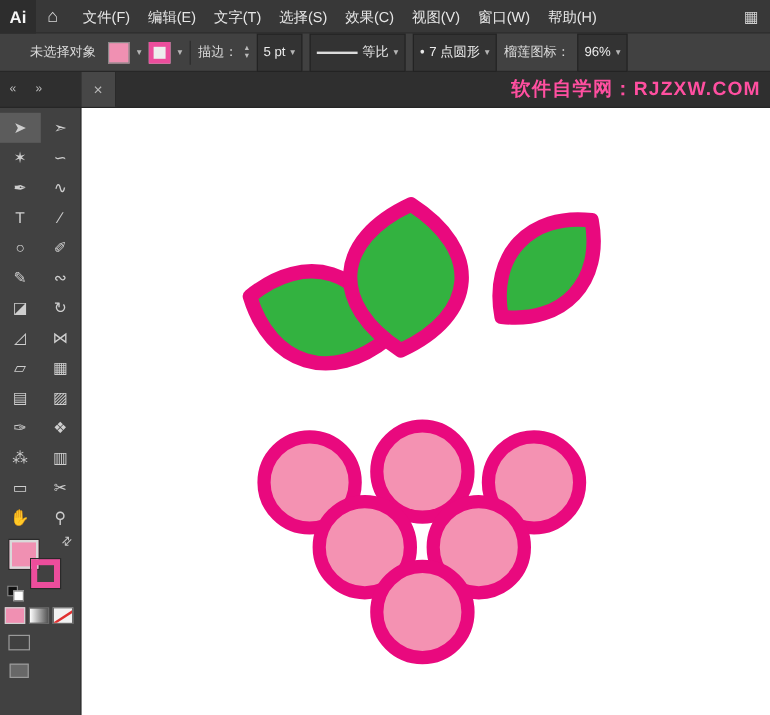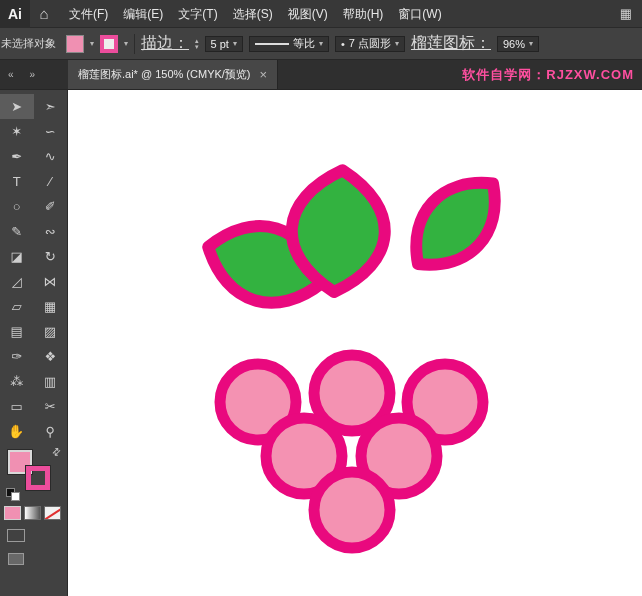--- a/index.html
+++ b/index.html
@@ -11,43 +11,43 @@
            border-bottom:1px solid #2a2a2a;box-sizing:border-box;}
   .logo{width:30px;height:28px;background:#2d2d2d;color:#f5f5f5;font-weight:bold;font-size:14px;
         display:flex;align-items:center;justify-content:center;}
   .home{width:28px;text-align:center;font-size:15px;color:#d8d8d8;cursor:default;}
   .menus{display:flex;gap:1px;margin-left:4px;justify-content:center;}
   .menu{font-size:12px;color:#e6e6e6;padding:0 7px;line-height:28px;cursor:default;}
   .ws{margin-left:auto;margin-right:10px;color:#cfcfcf;font-size:13px;}
 
   
   .controlbar{height:32px;background:#414141;border-bottom:1px solid #272727;display:flex;
-              align-items:center;padding:0 1px;gap:6px;box-sizing:border-box;white-space:nowrap;}
+              align-items:center;padding:0 25px;gap:6px;box-sizing:border-box;white-space:nowrap;}
   .status{font-size:11px;color:#d9d9d9;margin-right:4px;}
   .swatch{width:18px;height:18px;display:inline-block;border:1px solid #8a8a8a;box-sizing:border-box;}
   .strokebox{border:4px solid #ec4d9c;background:#ededed;}
   .dd{font-size:8px;color:#b5b5b5;}
-  .lbl{font-size:16px;color:#d9d9d9;text-decoration:underline;}
+  .lbl{font-size:11px;color:#d9d9d9;}
   .spinner{display:inline-flex;flex-direction:column;line-height:6px;font-size:7px;color:#bbb;}
-  .field{height:16px;background:#333;border:1px solid #232323;display:inline-flex;align-items:center;
+  .field{height:32px;background:#333;border:1px solid #232323;display:inline-flex;align-items:center;
          gap:4px;padding:0 5px;font-size:11px;color:#ececec;box-sizing:border-box;}
   .pline{width:34px;height:2px;background:#dcdcdc;display:inline-block;}
   .bdot{font-size:11px;color:#e8e8e8;}
   .sep{width:1px;height:20px;background:#2c2c2c;}
 
   
   .tabbar{height:30px;background:#2f2f2f;display:flex;align-items:stretch;
           border-bottom:1px solid #262626;box-sizing:border-box;}
   .paneltoggle{width:68px;display:flex;align-items:center;gap:16px;padding-left:8px;
                color:#bdbdbd;font-size:10px;box-sizing:border-box;}
   .doctab{background:#474747;display:flex;align-items:center;gap:9px;padding:0 10px;
           font-size:11px;color:#e8e8e8;border-right:1px solid #242424;}
   .close{color:#b9b9b9;font-size:13px;}
   .watermark{margin-left:auto;display:flex;align-items:center;padding-right:8px;
-             color:#ff4fa0;font-size:13px;font-weight:bold;letter-spacing:1px;}
+             color:#ff4fa0;font-size:16px;font-weight:bold;letter-spacing:1px;}
 
   
   .bodyrow{display:flex;height:506px;}
   .toolbar{width:68px;background:#414141;border-right:1px solid #2a2a2a;box-sizing:border-box;position:relative;}
   .tgrid{display:grid;grid-template-columns:repeat(2,1fr);padding-top:4px;}
   .tool{height:25px;display:flex;align-items:center;justify-content:center;font-size:13px;color:#cecece;}
   .tool.sel{background:#5c5c5c;}
 
   .colorwidget{position:relative;height:52px;margin:4px 4px 0;}
   .fillsw{position:absolute;left:4px;top:2px;width:24px;height:24px;background:#f090b2;
@@ -78,23 +78,24 @@
 <div class="app">
 
   <header class="menubar">
     <div class="logo">Ai</div>
     <div class="home">⌂</div>
     <nav class="menus">
         <span class="menu">文件(F)</span>
         <span class="menu">编辑(E)</span>
         <span class="menu">文字(T)</span>
         <span class="menu">选择(S)</span>
+        <span class="menu">效果(C)</span>
         <span class="menu">视图(V)</span>
+        <span class="menu">窗口(W)</span>
         <span class="menu">帮助(H)</span>
-        <span class="menu">窗口(W)</span>
       </nav>
     <div class="ws">▦</div>
   </header>
 
   <div class="controlbar">
     <span class="status">未选择对象</span>
     <span class="swatch" id="cb-fill" style="background: rgb(240, 144, 178);"></span>
     <span class="dd">▾</span>
     <span class="swatch strokebox" id="cb-stroke" style="border-color: rgb(236, 77, 156);"></span>
     <span class="dd">▾</span>
@@ -124,21 +125,20 @@
       <span class="dd">▾</span>
     </span>
   </div>
 
   <div class="tabbar">
     <div class="paneltoggle">
       <span>«</span>
       <span>»</span>
     </div>
     <div class="doctab">
-      <span>榴莲图标.ai* @ 150% (CMYK/预览)</span>
       <span class="close">×</span>
     </div>
     <div class="watermark" style="color: rgb(255, 79, 160);">软件自学网：RJZXW.COM</div>
   </div>
 
   <div class="bodyrow">
 
     <aside class="toolbar">
       <div class="tgrid">
           <div class="tool sel" title="selection-tool">➤</div>

